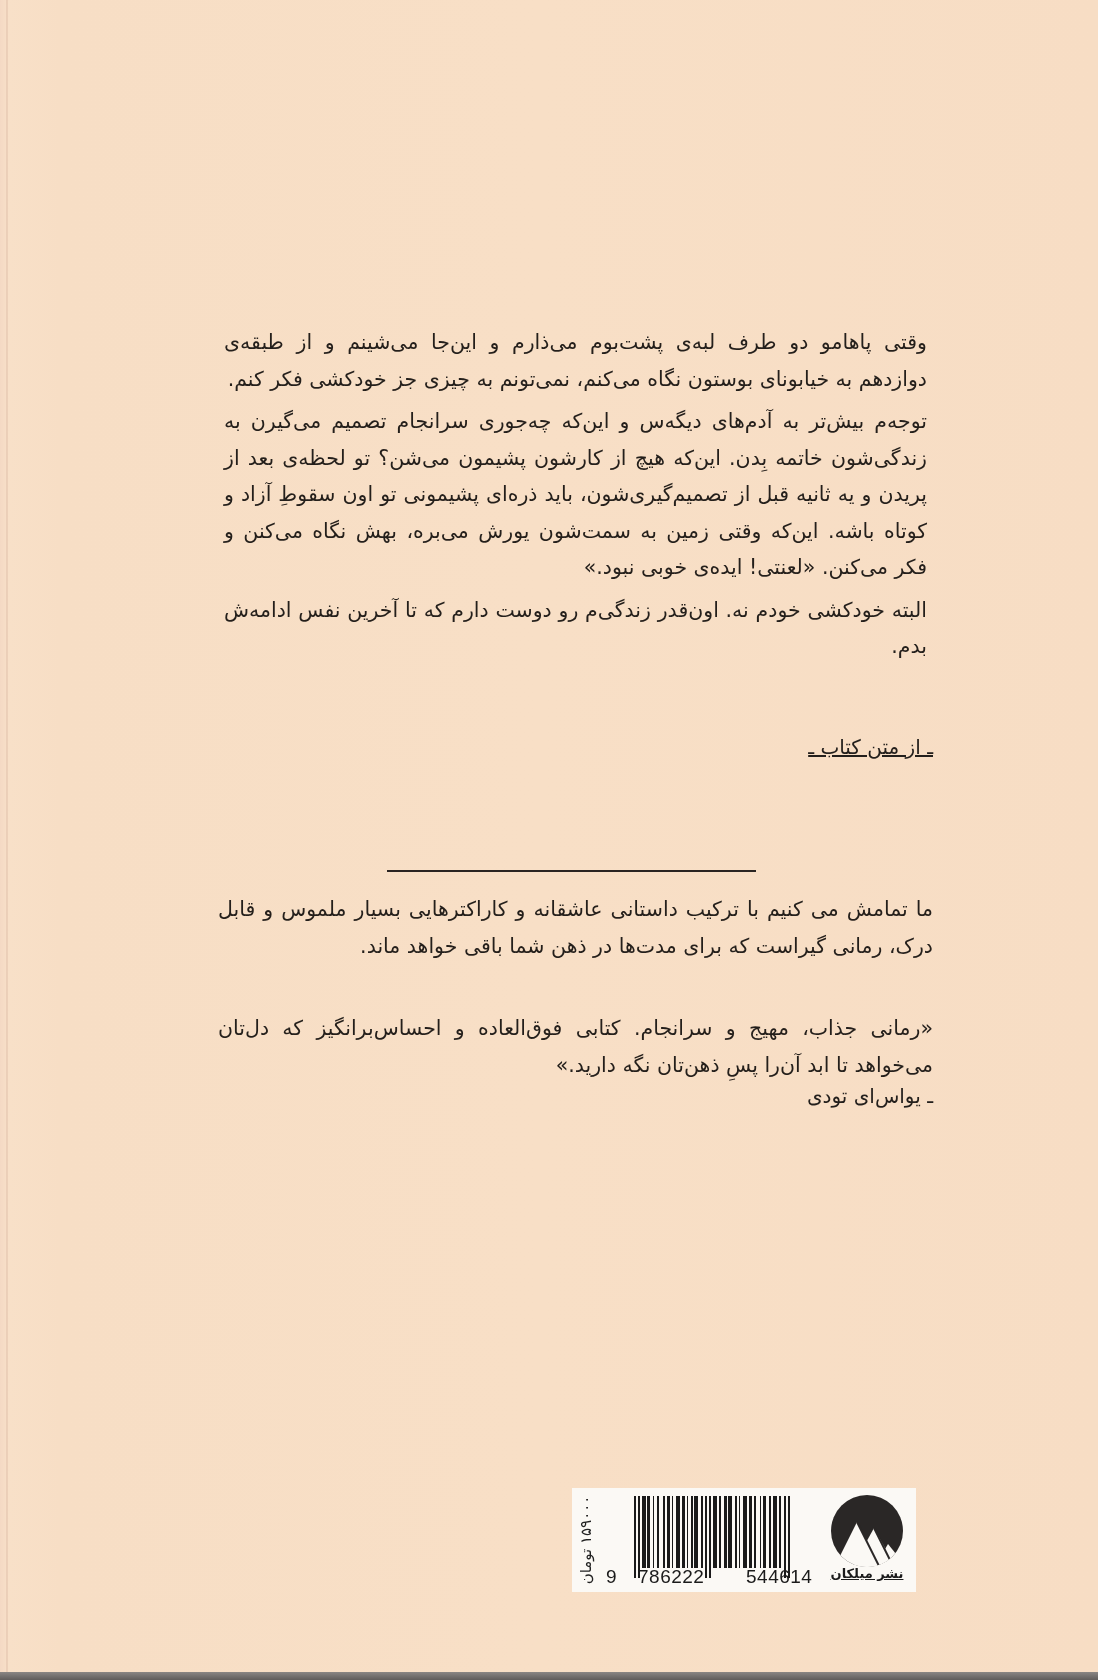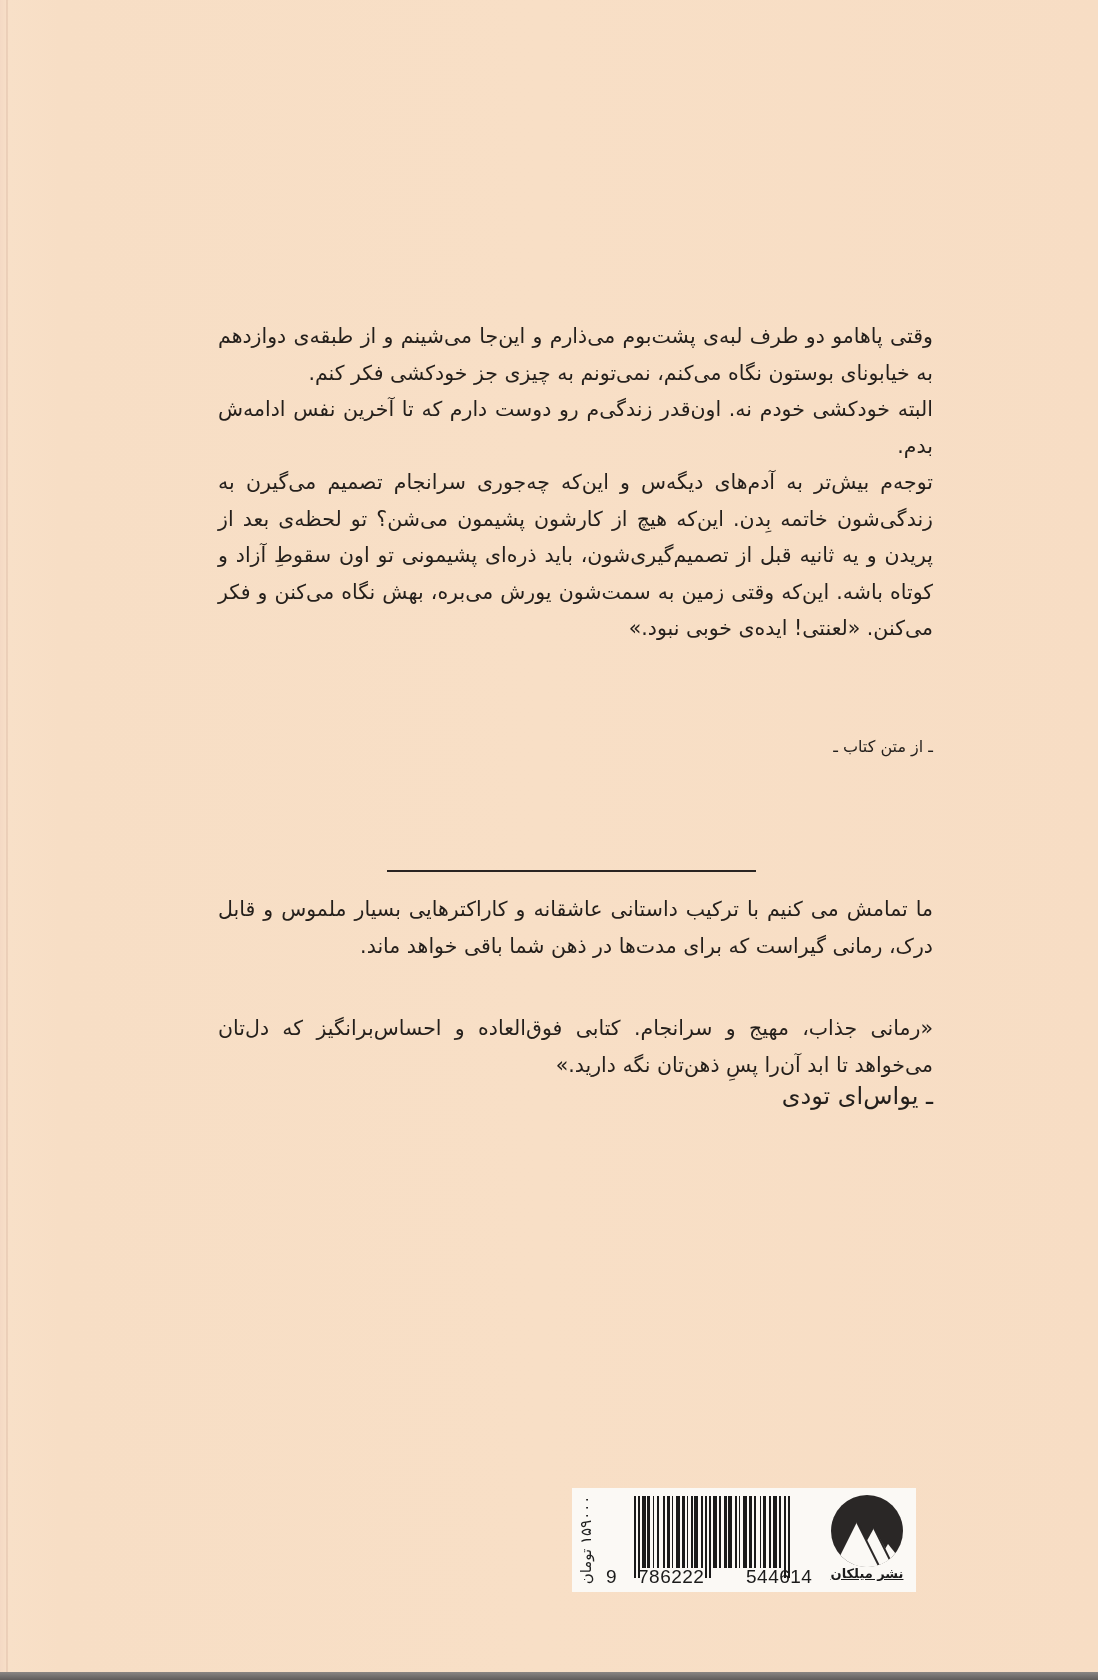--- a/index.html
+++ b/index.html
@@ -43,29 +43,30 @@
       font-size: 20.5px;
       line-height: 36.5px;
       color: #241f1b;
     }
     .excerpt {
       left: 218px;
       top: 318px;
       width: 715px;
     }
     .excerpt p {
-      margin: 0;
+      margin: 6px;
     }
     .attribution {
       position: absolute;
       right: 165px;
       top: 732px;
       direction: rtl;
-      font-size: 16px;
+      font-size: 20px;
       line-height: 30px;
+      text-decoration: underline;
     }
     .separator {
       position: absolute;
       left: 387px;
       top: 870px;
       width: 369px;
       height: 2px;
       background: #2a2422;
     }
     .blurb {
@@ -78,21 +79,21 @@
       left: 218px;
       top: 1010px;
       width: 715px;
     }
     .review p { margin: 0; }
     .reviewer {
       position: absolute;
       right: 165px;
       top: 1079px;
       direction: rtl;
-      font-size: 24px;
+      font-size: 20px;
       line-height: 34px;
     }
 
     
     .label {
       position: absolute;
       left: 572px;
       top: 1488px;
       width: 344px;
       height: 104px;
@@ -174,22 +175,22 @@
     }
   </style>
 </head>
 <body>
 
 <div class="cover"></div>
 <div class="spine-shadow"></div>
 
 <div class="text-block excerpt">
   <p>وقتی پاهامو دو طرف لبه‌ی پشت‌بوم می‌ذارم و این‌جا می‌شینم و از طبقه‌ی دوازدهم به خیابونای بوستون نگاه می‌کنم، نمی‌تونم به چیزی جز خودکشی فکر کنم.</p>
+  <p>توجه‌م بیش‌تر به آدم‌های دیگه‌س و این‌که چه‌جوری سرانجام تصمیم می‌گیرن به زندگی‌شون خاتمه بِدن. این‌که هیچ از کارشون پشیمون می‌شن؟ تو لحظه‌ی بعد از پریدن و یه ثانیه قبل از تصمیم‌گیری‌شون، باید ذره‌ای پشیمونی تو اون سقوطِ آزاد و کوتاه باشه. این‌که وقتی زمین به سمت‌شون یورش می‌بره، بهش نگاه می‌کنن و فکر می‌کنن. «لعنتی! ایده‌ی خوبی نبود.»</p>
   <p>البته خودکشی خودم نه. اون‌قدر زندگی‌م رو دوست دارم که تا آخرین نفس ادامه‌ش بدم.</p>
-  <p>توجه‌م بیش‌تر به آدم‌های دیگه‌س و این‌که چه‌جوری سرانجام تصمیم می‌گیرن به زندگی‌شون خاتمه بِدن. این‌که هیچ از کارشون پشیمون می‌شن؟ تو لحظه‌ی بعد از پریدن و یه ثانیه قبل از تصمیم‌گیری‌شون، باید ذره‌ای پشیمونی تو اون سقوطِ آزاد و کوتاه باشه. این‌که وقتی زمین به سمت‌شون یورش می‌بره، بهش نگاه می‌کنن و فکر می‌کنن. «لعنتی! ایده‌ی خوبی نبود.»</p>
 </div>
 <div class="attribution">ـ از متن کتاب ـ</div>
 
 <div class="separator"></div>
 
 <div class="text-block blurb">
   <p>ما تمامش می کنیم با ترکیب داستانی عاشقانه و کاراکترهایی بسیار ملموس و قابل درک، رمانی گیراست که برای مدت‌ها در ذهن شما باقی خواهد ماند.</p>
 </div>
 
 <div class="text-block review">

